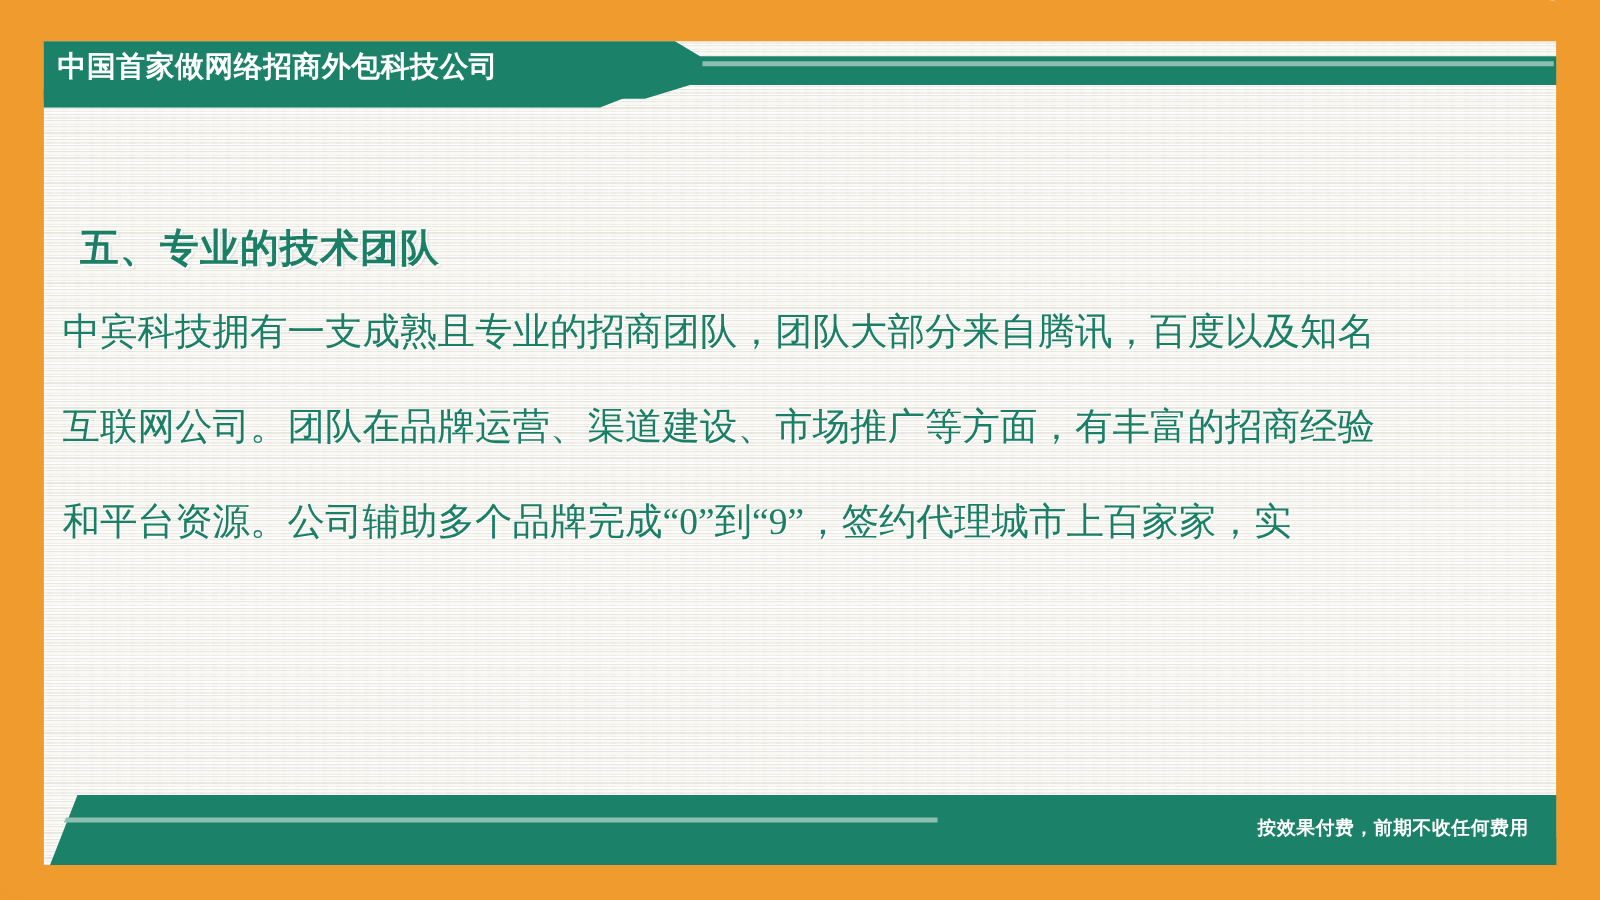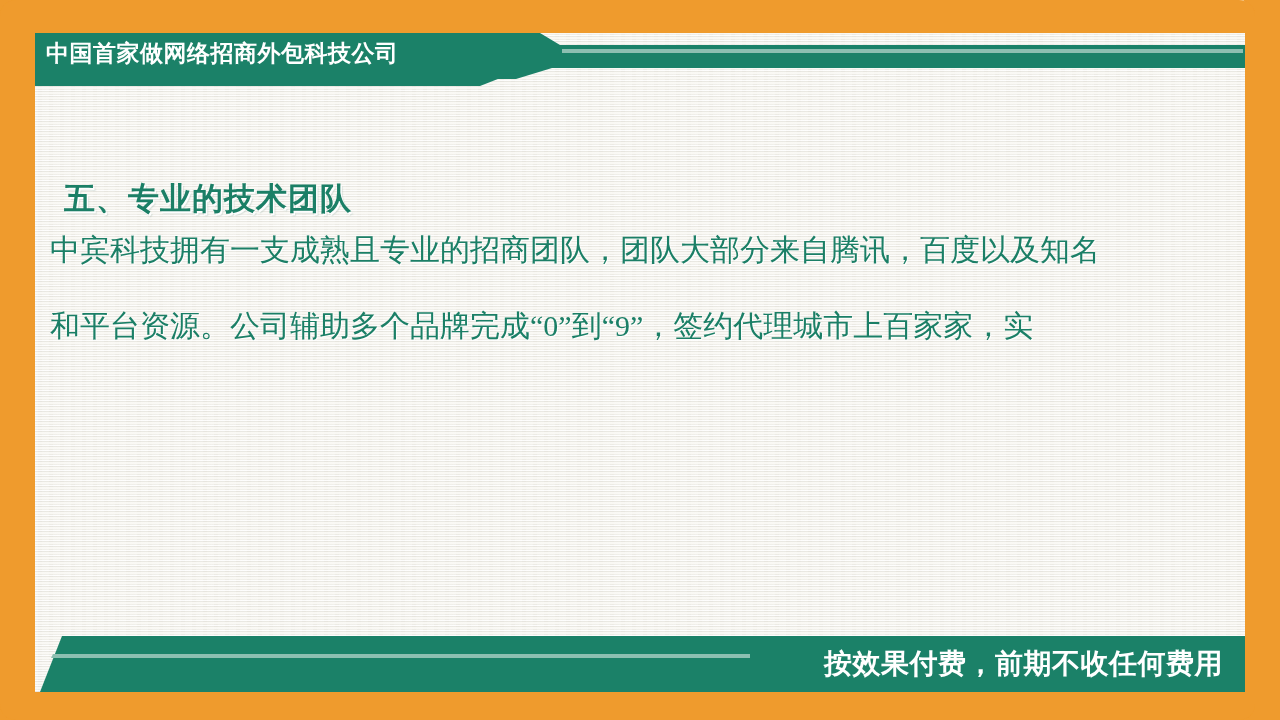--- a/index.html
+++ b/index.html
@@ -86,21 +86,21 @@
     text-shadow: 1.5px 1.5px 0 rgba(255,255,255,0.95),
                  2.5px 2.5px 1px rgba(170,190,180,0.35);
     font-family: "Liberation Sans", "DejaVu Sans", sans-serif;
     margin-top: 44px;
   }
 
   
   #body-copy {
     position: absolute;
     left: 50px;
-    top: 212px;
+    top: 228px;
     width: 1140px;
     color: #1b7f66;
     font-family: "Liberation Serif", "DejaVu Serif", serif;
     font-size: 30px;
     line-height: 76px;
     letter-spacing: 0px;
     text-shadow: 1px 1px 0 rgba(255,255,255,0.8);
   }
   #body-copy .ln {
     display: block;
@@ -118,25 +118,25 @@
   }
   #botbar-wrap svg { display: block; }
 
   .botbar-text {
     position: absolute;
     right: 57px;
     top: 38px;
     height: 32px;
     line-height: 32px;
     color: #ffffff;
-    font-size: 28px;
+    font-size: 15px;
     font-weight: bold;
     letter-spacing: 0.5px;
     white-space: nowrap;
-    font-family: Liberation Serif, serif;
+    font-family: Liberation Mono, monospace;
     margin-left: 12px;
   }
 
   
   .frame-left  { position:absolute; left:0;  top:0; width:35px;  height:720px; background:#ef9b2d; }
   .frame-right { position:absolute; left:1245px; top:0; width:35px; height:720px; background:#ef9b2d; }
   .frame-top   { position:absolute; left:0;  top:0; width:1280px; height:33px; background:#ef9b2d; }
   .frame-bot   { position:absolute; left:0;  top:692px; width:1280px; height:28px; background:#ef9b2d; }
 </style>
 </head>
@@ -160,20 +160,21 @@
 
       <polygon points="562,49 1243,49 1243,53 562,53" fill="#8dbfb1"></polygon>
     </svg>
     <div class="topbar-title">中国首家做网络招商外包科技公司</div>
   </div>
 
   <div id="heading">五、专业的技术团队</div>
 
   <div id="body-copy">
     <span class="ln">中宾科技拥有一支成熟且专业的招商团队，团队大部分来自腾讯，百度以及知名</span>
+    <span class="ln">互联网公司。团队在品牌运营、渠道建设、市场推广等方面，有丰富的招商经验</span>
     <span class="ln">和平台资源。公司辅助多个品牌完成“0”到“9”，签约代理城市上百家家，实</span>
   </div>
 
   <div id="botbar-wrap">
     <svg width="1280" height="110" viewBox="0 0 1280 110" xmlns="http://www.w3.org/2000/svg">
 
       <polygon points="740,82 790,60 1245,60 1245,82" fill="#1b8168"></polygon>
 
       <polygon points="55,25 1245,25 1245,82 40,82" fill="#1b8168" transform="translate(0,0)" style="display:none"></polygon>
       <polygon points="62,26 1245,26 1245,82 40,82" fill="#1b8168"></polygon>

